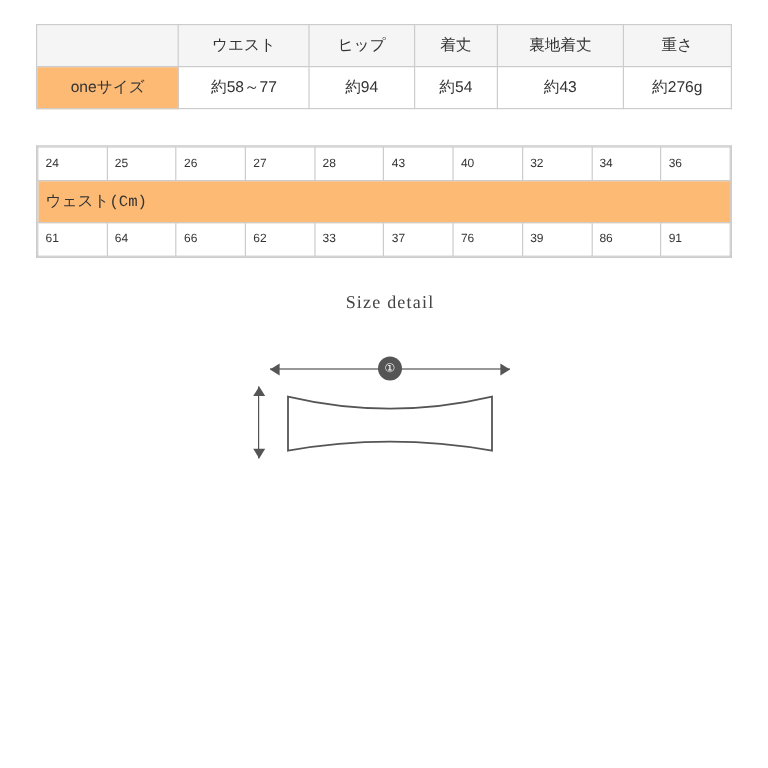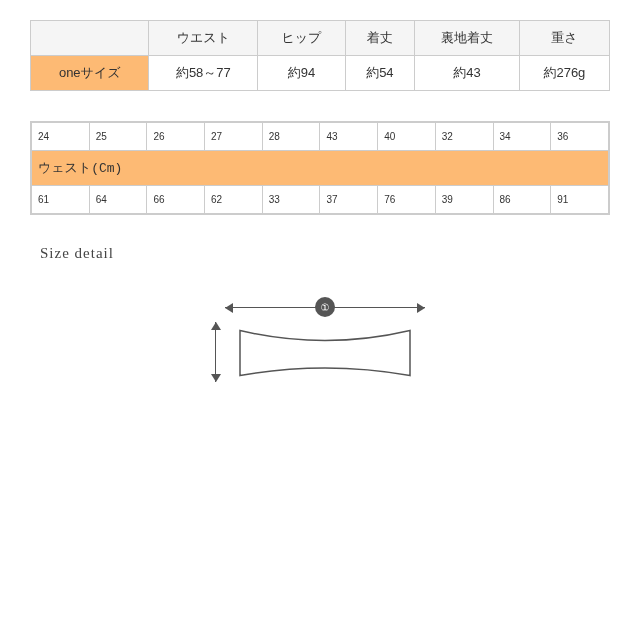--- a/index.html
+++ b/index.html
@@ -84,20 +84,21 @@
       margin-top: 30px;
       padding-left: 10px;
     }
 
     .size-detail-title {
       font-size: 15px;
       font-family: Georgia, serif;
       color: #444;
       margin-bottom: 20px;
       letter-spacing: 1px;
+      text-align: center;
     }
 
     .size-diagram {
       display: flex;
       justify-content: center;
       align-items: flex-end;
       height: 100px;
       position: relative;
     }
 

